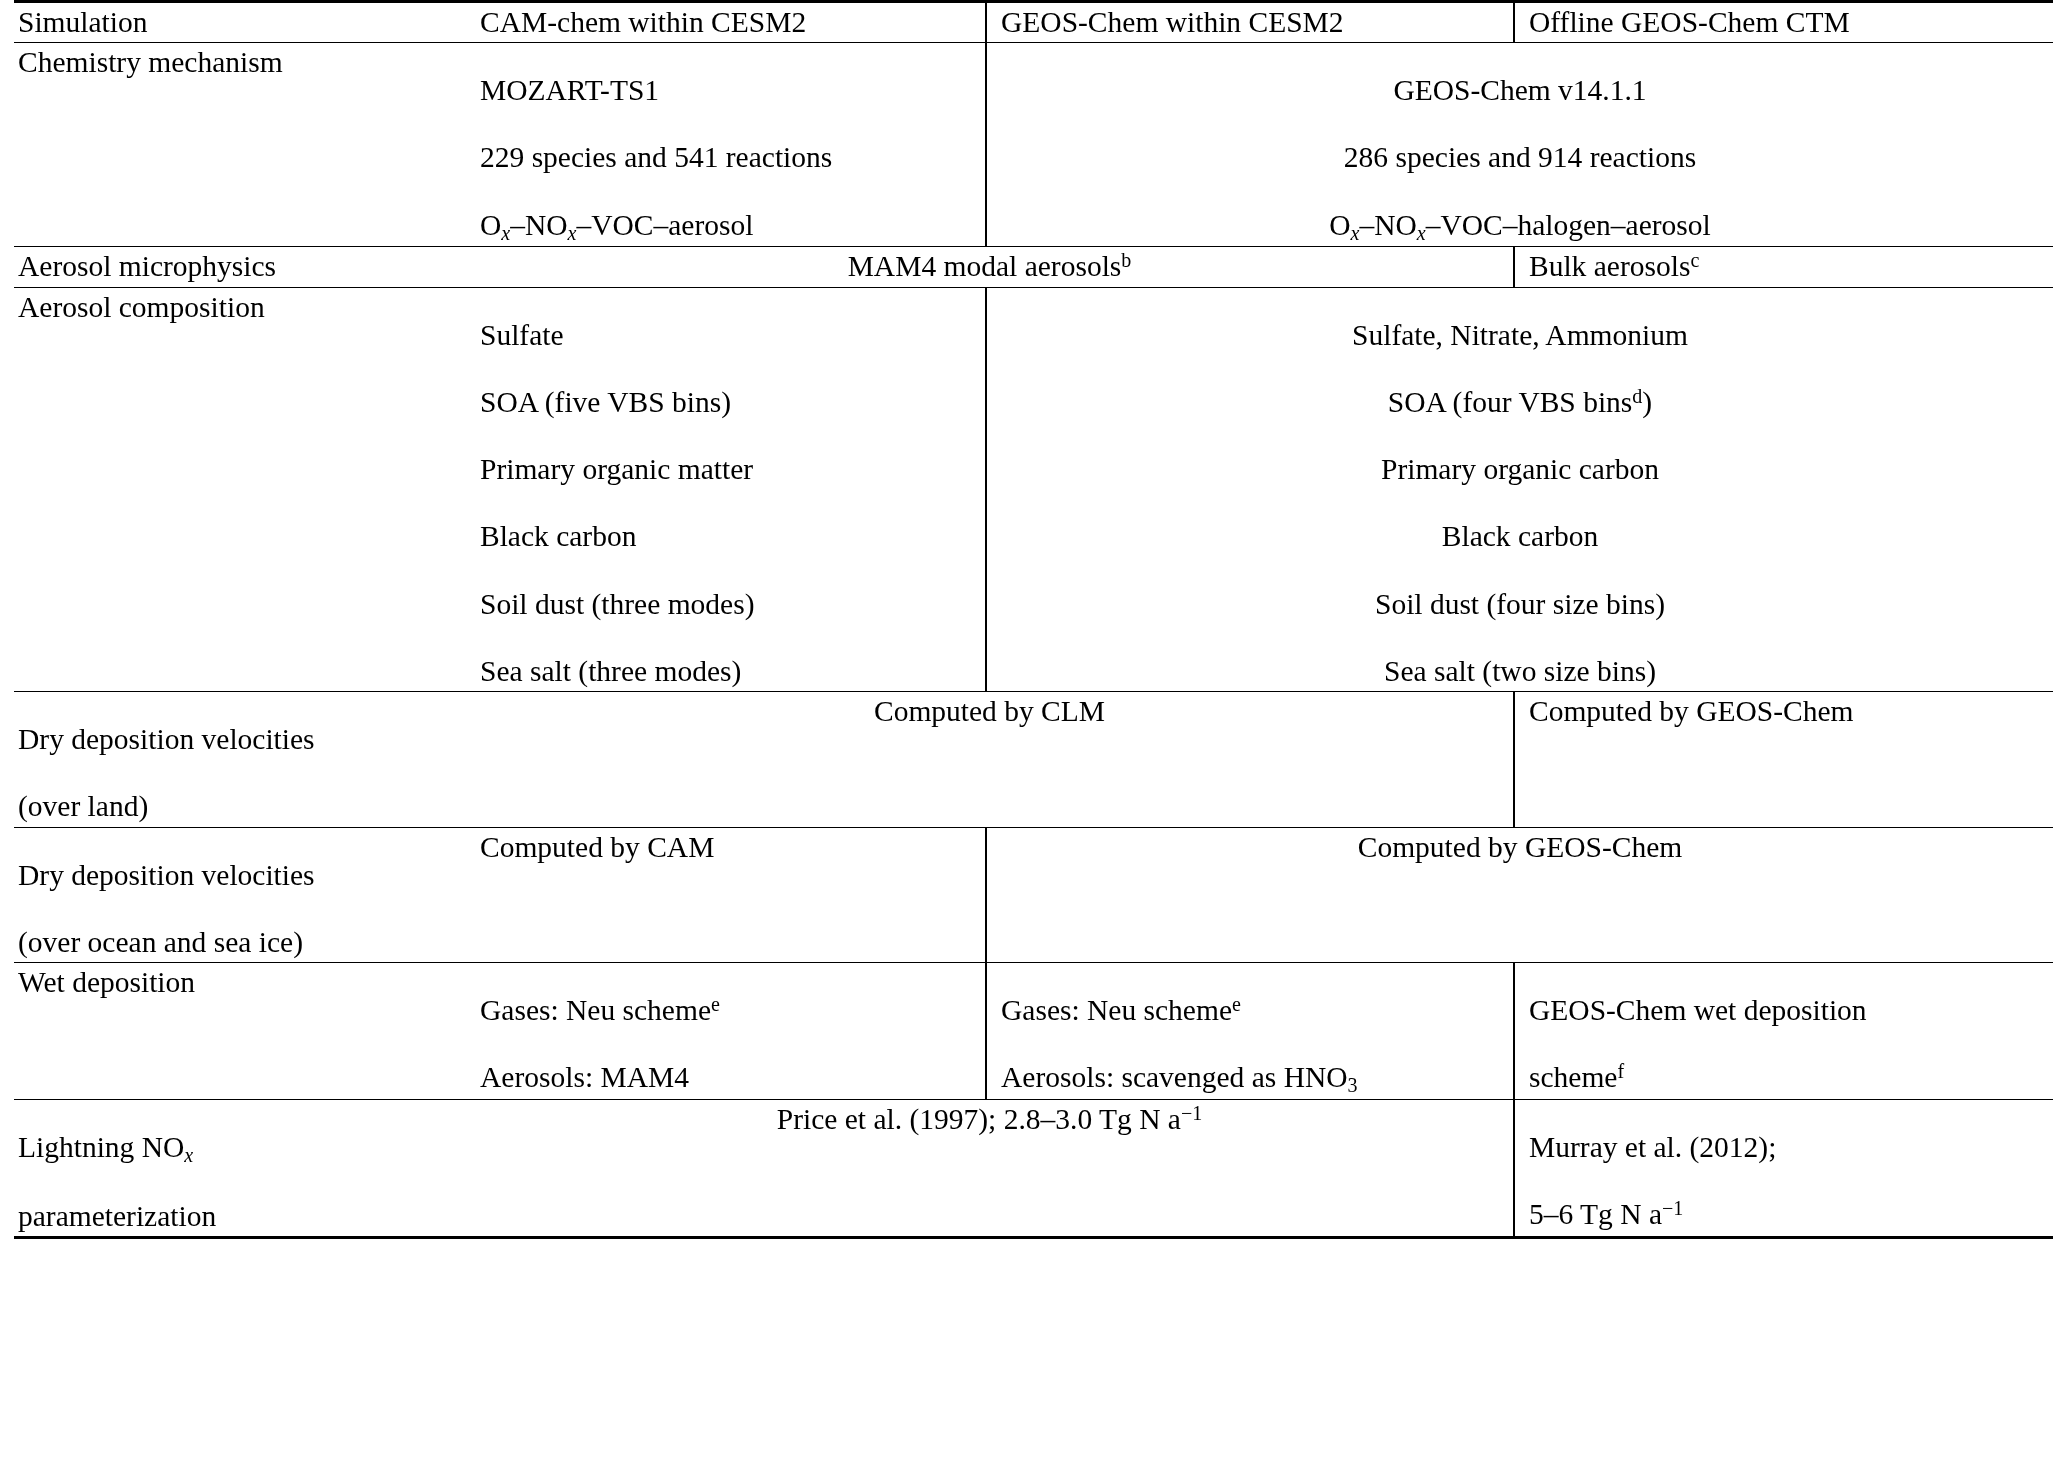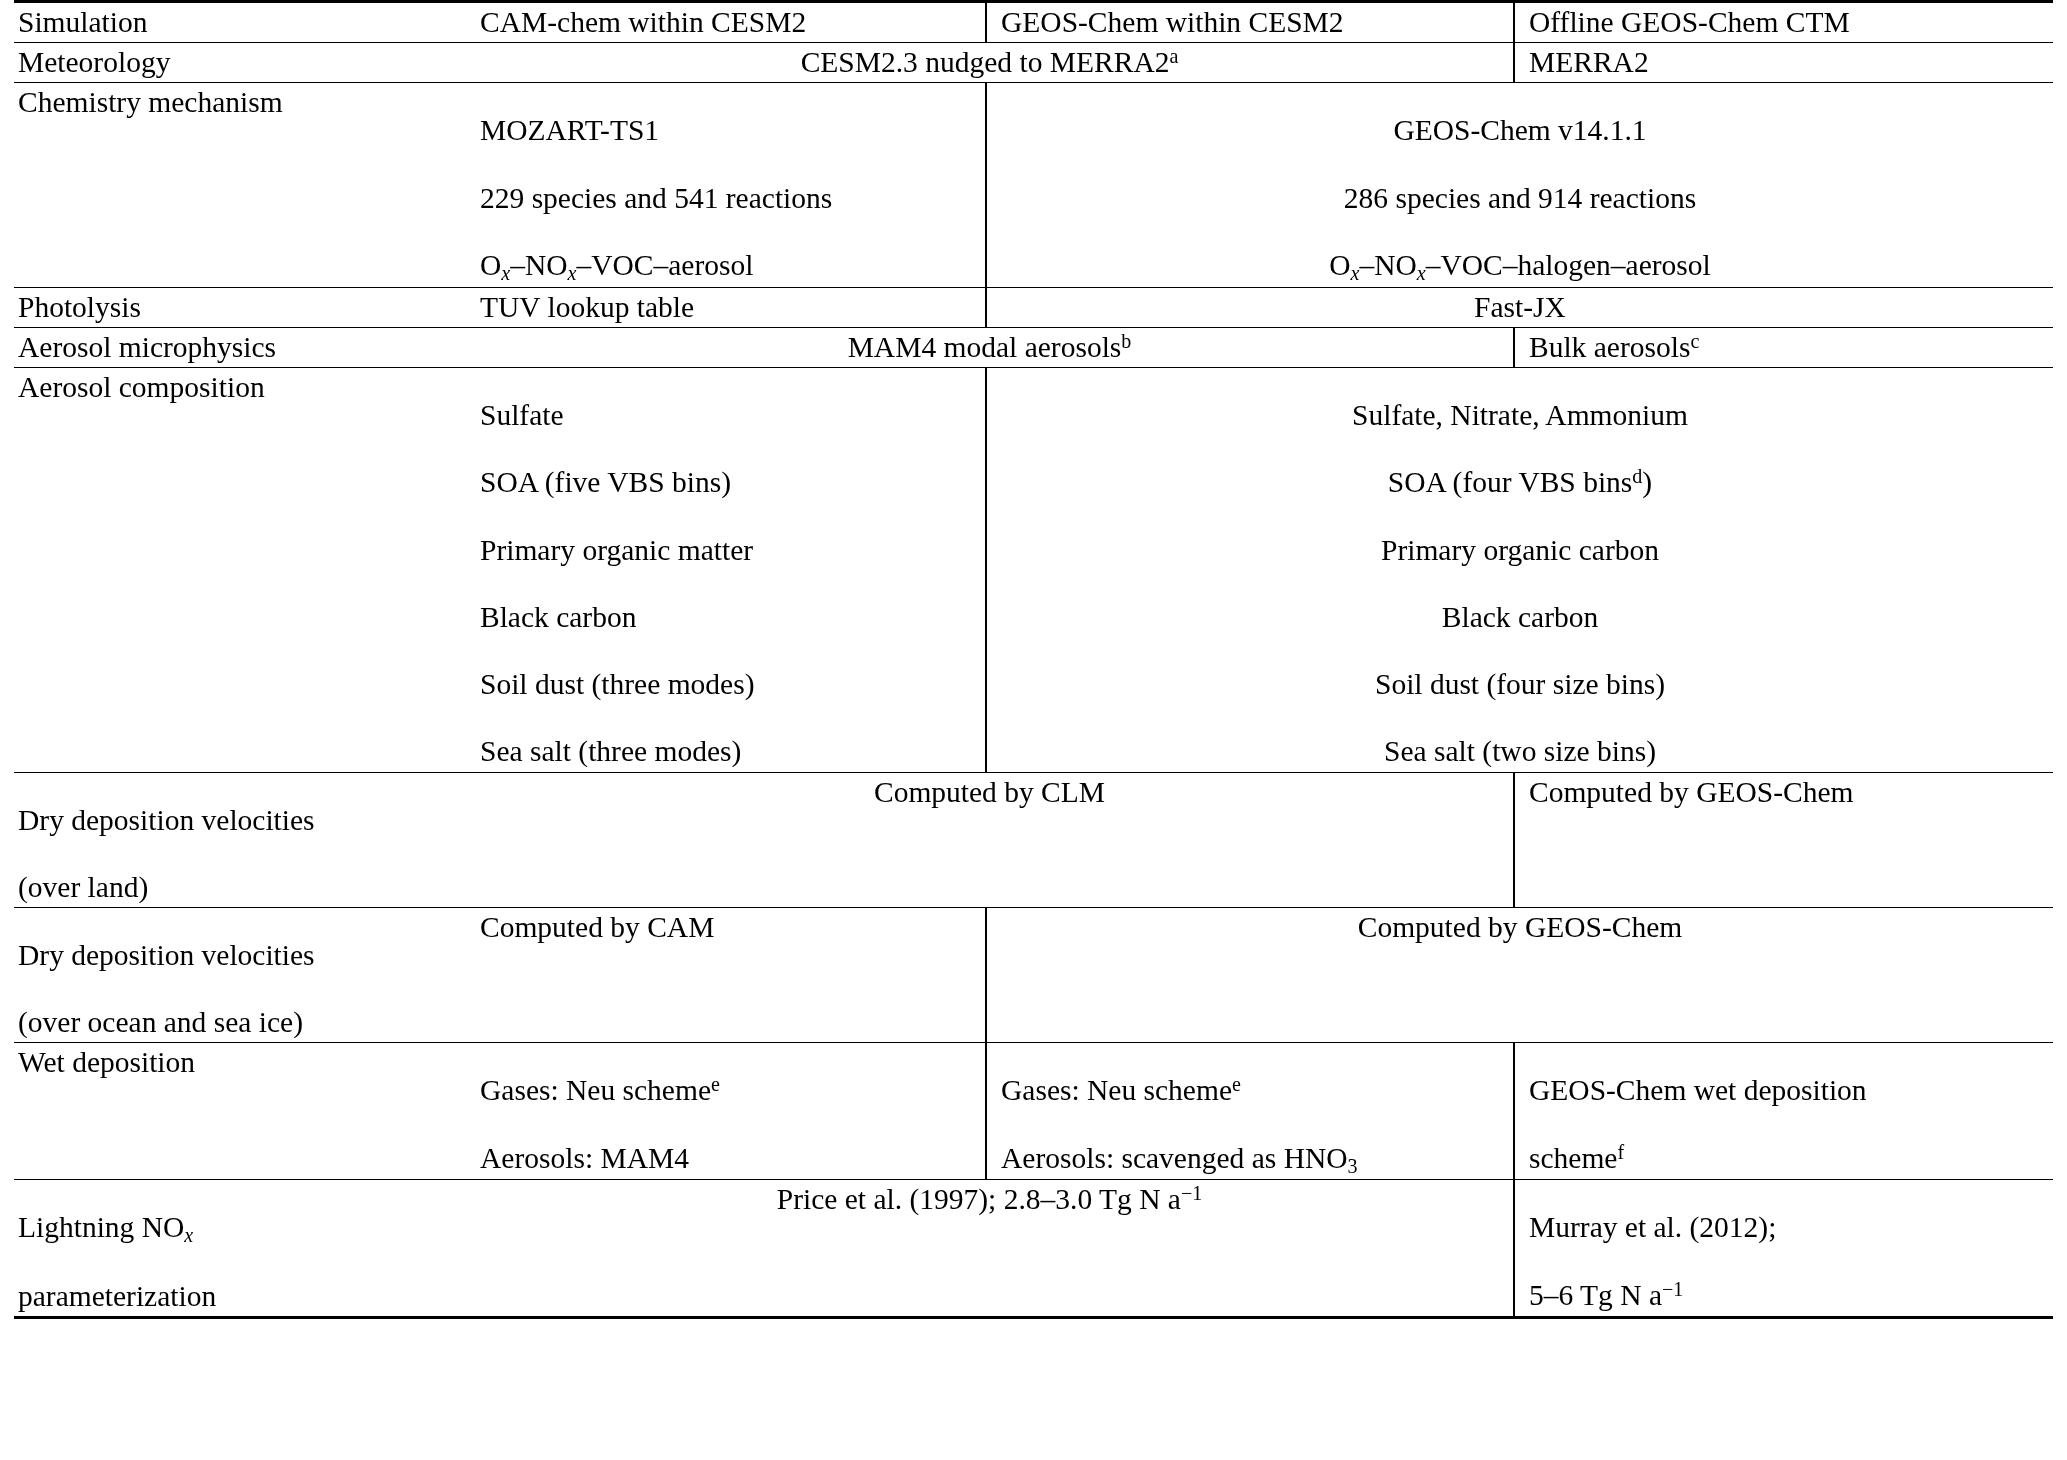--- a/index.html
+++ b/index.html
@@ -81,47 +81,35 @@
   </colgroup>
   <tbody>
 
   <tr class="row first">
     <td class="cell lab">Simulation</td>
     <td class="cell pad-l">CAM-chem within CESM2</td>
     <td class="cell pad-l sep-l">GEOS-Chem within CESM2</td>
     <td class="cell pad-l sep-l">Offline GEOS-Chem CTM</td>
   </tr>
 
-  <tr class="row">
-    <td class="cell lab">Meteorology</td>
-    <td class="cell ctr" colspan="2">
-      <span>CESM2.3 nudged to MERRA2</span><sup>a</sup>
-    </td>
-    <td class="cell pad-l sep-l">MERRA2</td>
-  </tr>
 
   <tr class="row">
     <td class="cell lab">Chemistry mechanism</td>
     <td class="cell pad-l lft lines">
       <div>MOZART-TS1</div>
       <div>229 species and 541 reactions</div>
       <div>O<sub class="ital">x</sub>–NO<sub class="ital">x</sub>–VOC–aerosol</div>
     </td>
     <td class="cell ctr sep-l lines" colspan="2">
       <div>GEOS-Chem v14.1.1</div>
       <div>286 species and 914 reactions</div>
       <div>O<sub class="ital">x</sub>–NO<sub class="ital">x</sub>–VOC–halogen–aerosol</div>
     </td>
   </tr>
 
-  <tr class="row">
-    <td class="cell lab">Photolysis</td>
-    <td class="cell pad-l lft">TUV lookup table</td>
-    <td class="cell ctr sep-l" colspan="2">Fast-JX</td>
-  </tr>
 
   <tr class="row">
     <td class="cell lab">Aerosol microphysics</td>
     <td class="cell ctr" colspan="2">
       <span>MAM4 modal aerosols</span><sup>b</sup>
     </td>
     <td class="cell pad-l sep-l">
       <span>Bulk aerosols</span><sup>c</sup>
     </td>
   </tr>

